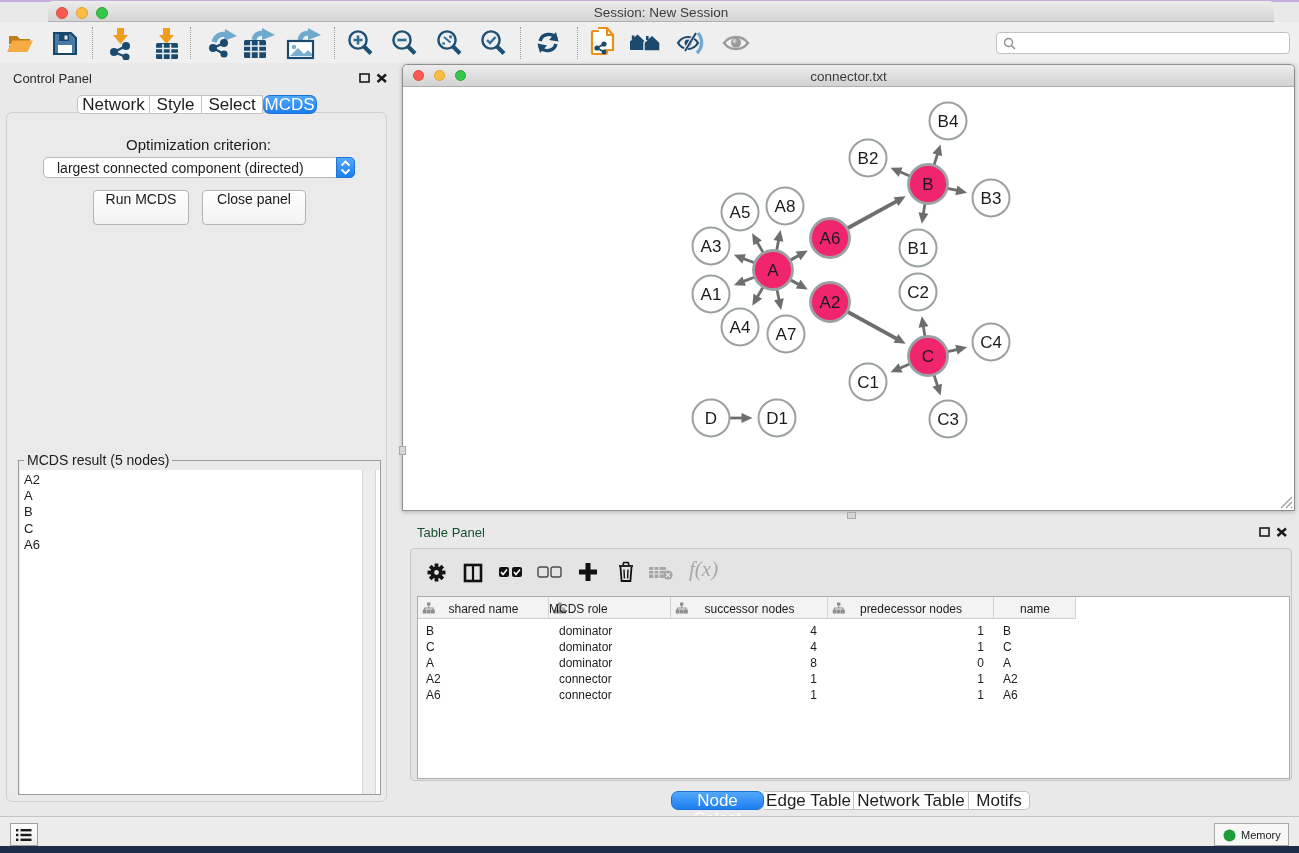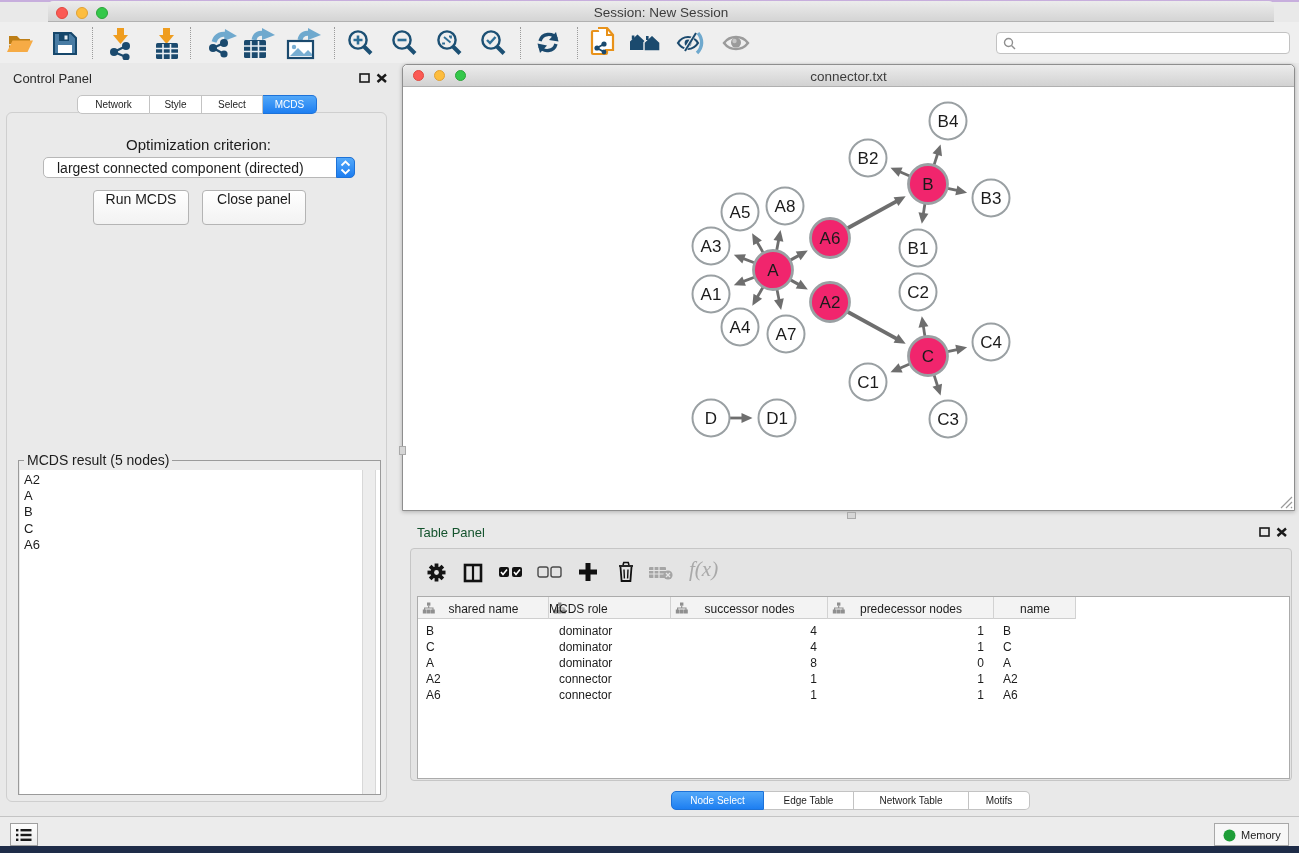--- a/index.html
+++ b/index.html
@@ -22,27 +22,27 @@
   border-left:1px dotted #9b9b9b; }
 .ticon { position:absolute; top:0; }
 #searchbox { position:absolute; left:996px; top:10px; width:294px; height:22px;
   background:#fff; border:1px solid #c2c2c2; border-radius:4px; }
 #mainbg { left:0; top:63px; width:1299px; height:753px; background:#e9e9e9; }
 
 #cpTitle { left:13px; top:71px; font-size:13px; color:#2a2a2a; }
 #cpPanel { left:6px; top:112px; width:381px; height:690px; background:#eaeaea;
   border:1px solid #cfcfcf; border-radius:6px; }
 .tabrow { position:absolute; display:flex; }
-.tab { height:19px; line-height:18px; font-size:10px; text-align:center;
+.tab { height:19px; line-height:18px; font-size:17px; text-align:center;
   background:#fff; border:1px solid #c3c3c3; border-left:none; color:#1d1d1d;
   padding:0; }
 .tab.first { border-left:1px solid #c3c3c3; border-radius:5px 0 0 5px; }
 .tab.last { border-radius:0 5px 5px 0; }
 .tab.sel { background:linear-gradient(#52a8f9,#1d7ef1); border-color:#1d72d8;
-  color:#fff; }
+  color:#fff;border-radius:7px; }
 #optLabel { left:0px; top:136px; width:397px; text-align:center; font-size:15px; }
 #dropdown { left:43px; top:157px; width:312px; height:21px; background:#fff;
   border:1px solid #b7b7b7; border-radius:5px; font-size:14px; }
 #dropdown .txt { position:absolute; left:13px; top:2px; }
 #dropdown .spin { position:absolute; right:-1px; top:-1px; width:19px; height:21px;
   background:linear-gradient(#54a9fa,#1c7df0); border-radius:0 5px 5px 0;
   border:1px solid #1d72d8; }
 .btn { position:absolute; height:35px; background:linear-gradient(#ffffff,#f2f2f2);
   border:1px solid #b4b4b4; border-radius:4px; font-size:14px; text-align:center;
   line-height:17px; color:#1a1a1a; }

